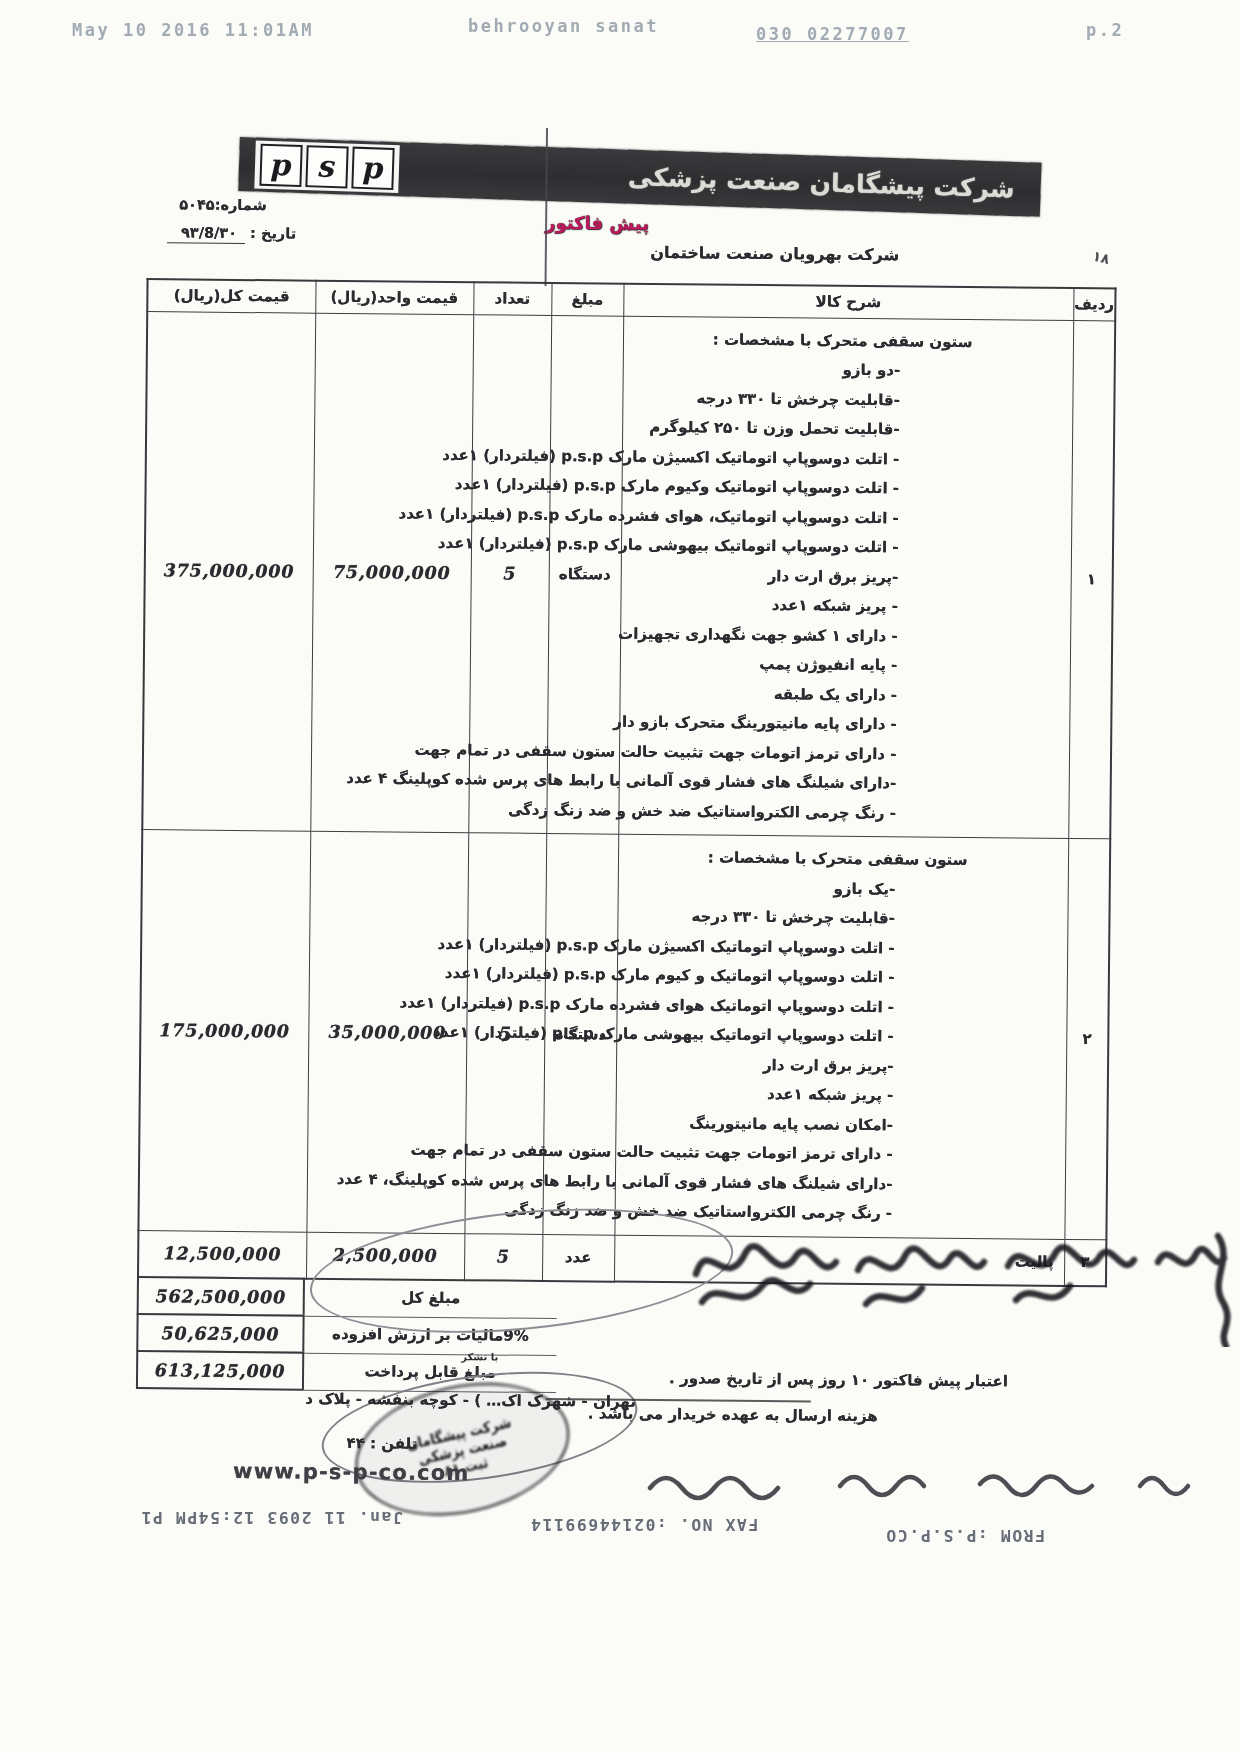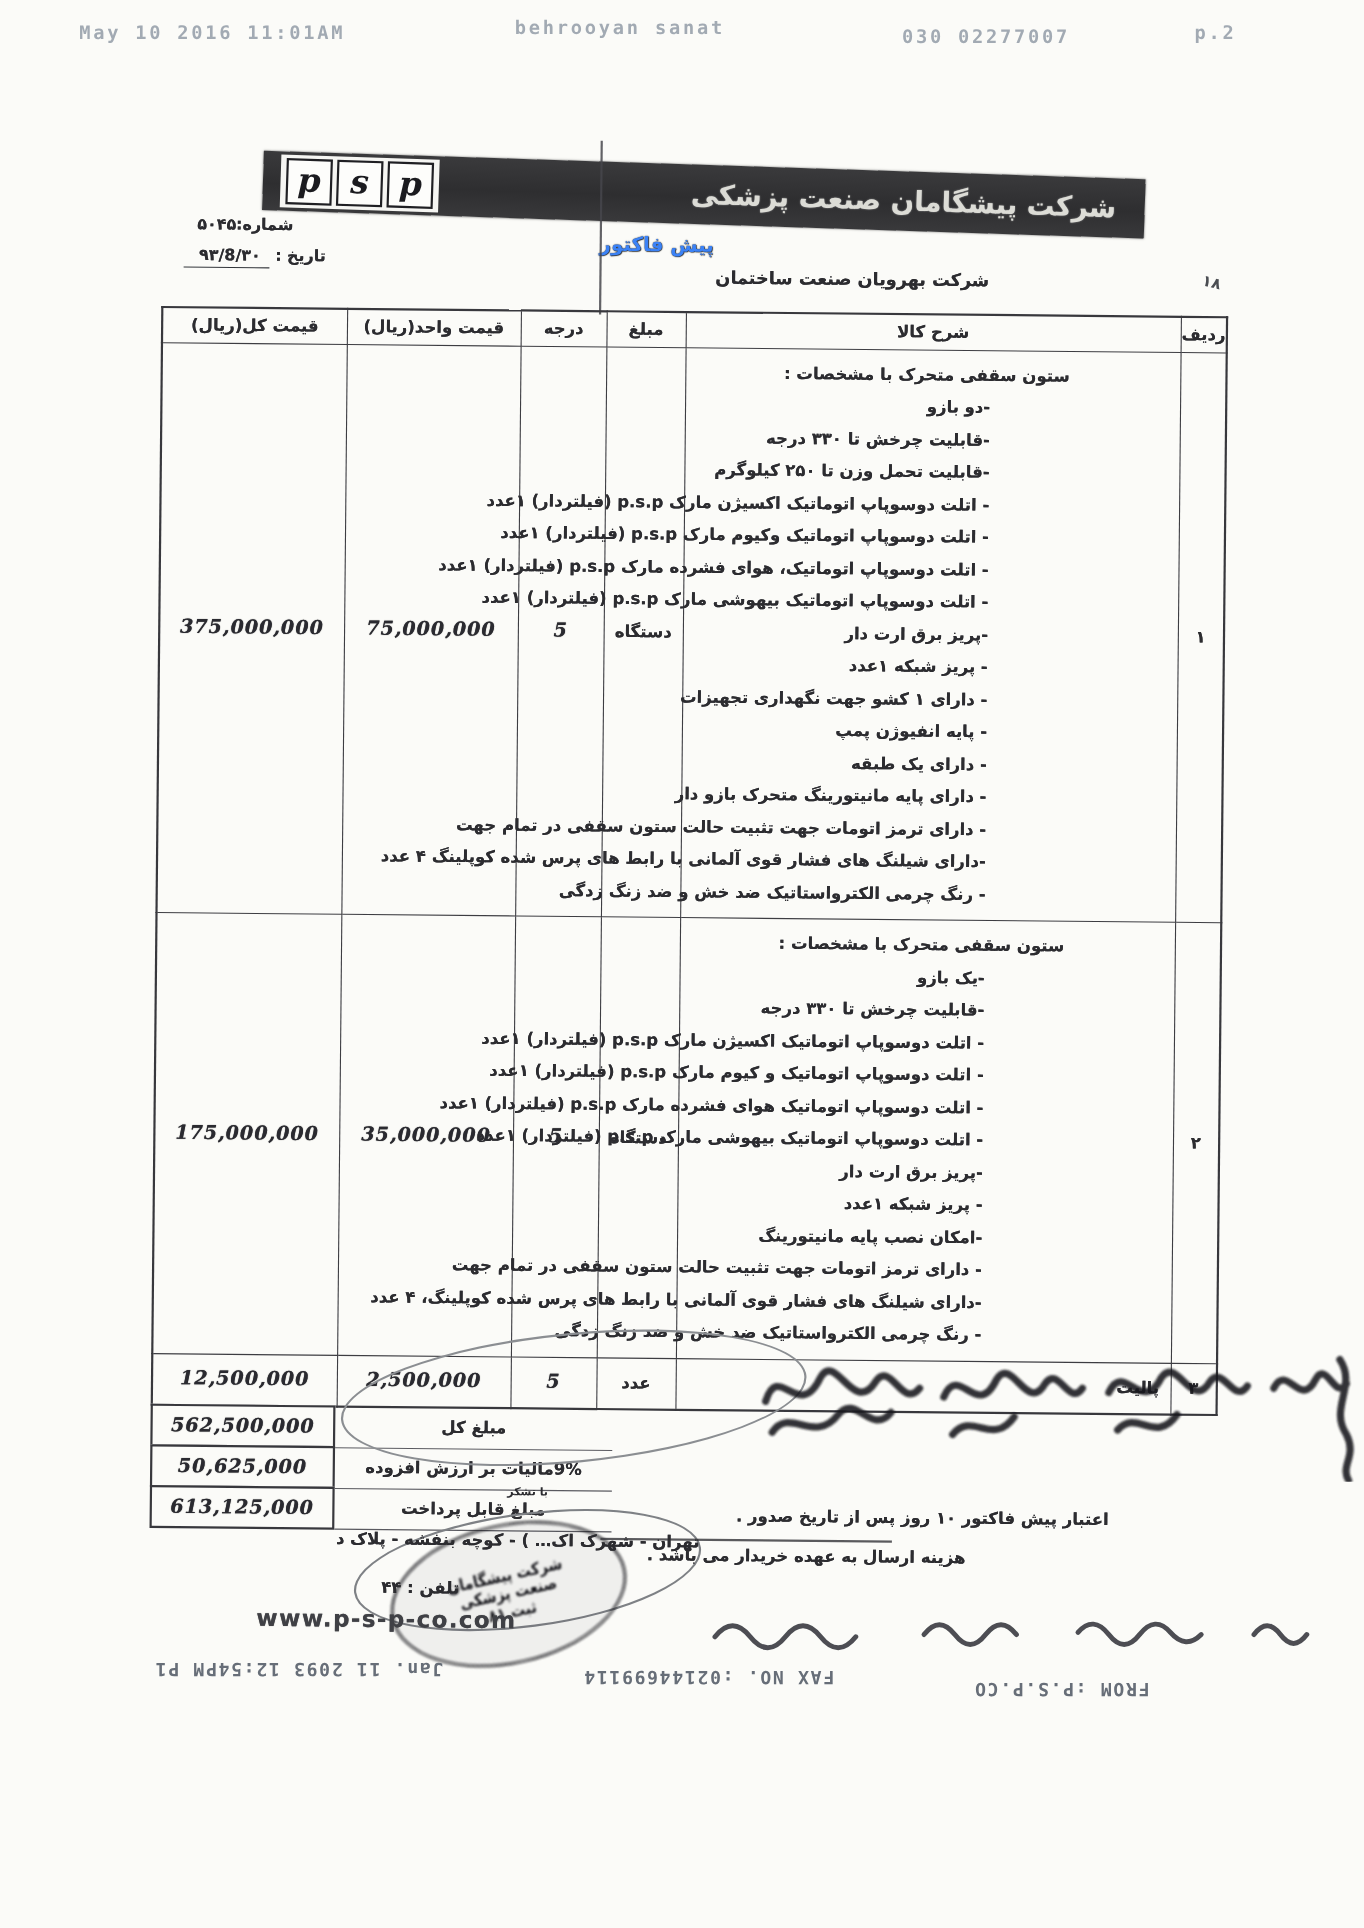--- a/index.html
+++ b/index.html
@@ -47,21 +47,21 @@
   }
 
   
   .fa { direction:rtl; text-shadow:0 0 .6px #45454a; }
   .meta-number { position:absolute; left:52px; top:76px; width:200px; direction:rtl;
     font-size:14.5px; font-weight:bold; text-align:left; }
   .meta-date { position:absolute; left:40px; top:104px; width:230px; direction:rtl;
     font-size:14.5px; font-weight:bold; text-align:left; }
   .meta-date .dval { border-bottom:1.8px solid #33363b; padding:0 8px 2px 14px; }
   .doc-title { position:absolute; left:418px; top:88px; direction:rtl;
-    font-size:18px; font-weight:bold; color:#3b82f6;
+    font-size:18px; font-weight:bold; color:#be185d;
     text-shadow:0 0 1.2px #222, .6px .6px .9px #333; }
   .customer { position:absolute; left:498px; top:118px; width:300px; direction:rtl;
     text-align:center; font-size:16px; font-weight:bold; }
   .margin-mark { position:absolute; left:966px; top:120px; font-size:14px;
     font-weight:bold; color:#4a4d52; transform:rotate(14deg); }
   .fold-line { position:absolute; left:418px; top:4px; width:1.6px; height:158px;
     background:#46464c; opacity:.85; }
 
   
   .table-wrap { position:absolute; left:20px; top:158px; width:968px; }
@@ -140,21 +140,21 @@
   .ff-date { top:5px; }
 </style>
 </head>
 <body>
 
 <div class="page">
 
   <div>
     <span class="faxtext" style="left:72px; top:20px;">May 10 2016 11:01AM</span>
     <span class="faxtext" style="left:468px; top:16px;">behrooyan sanat</span>
-    <span class="faxtext" style="left:820px; top:24px;">030 02277007</span>
+    <span class="faxtext" style="left:756px; top:24px;text-decoration:underline;">030 02277007</span>
     <span class="faxtext" style="left:1086px; top:20px;">p.2</span>
   </div>
 
   <div class="doc">
 
     <div class="banner">
       <div class="logo">
         <span class="logo-sq">p</span>
         <span class="logo-sq">s</span>
         <span class="logo-sq">p</span>
@@ -181,21 +181,21 @@
             <col style="width:158px">
             <col style="width:78px">
           <col style="width:72px">
             <col style="width:450px">
             <col style="width:42px">
         </colgroup>
         <thead>
           <tr>
             <th>قیمت کل(ریال)</th>
             <th>قیمت واحد(ریال)</th>
-            <th>درجه</th>
+            <th>تعداد</th>
             <th>مبلغ</th>
             <th>شرح کالا</th>
             <th class="small">ردیف</th>
           </tr>
         </thead>
         <tbody id="items-body">
             <tr>
               <td class="num">375,000,000</td>
               <td class="num">75,000,000</td>
               <td class="num">5</td>

